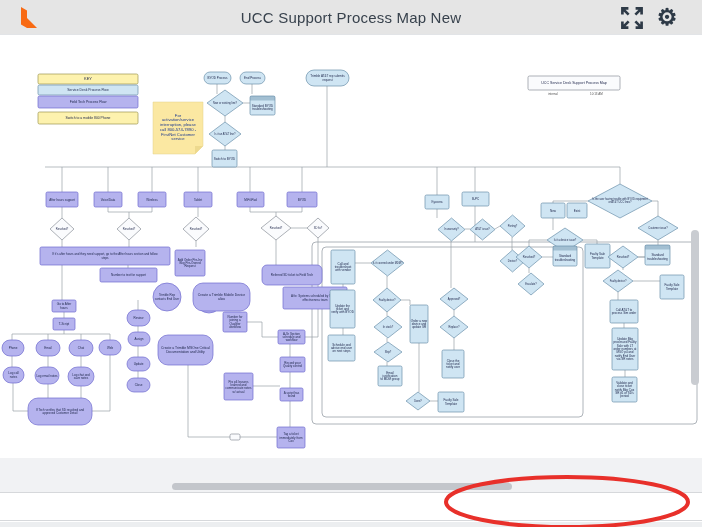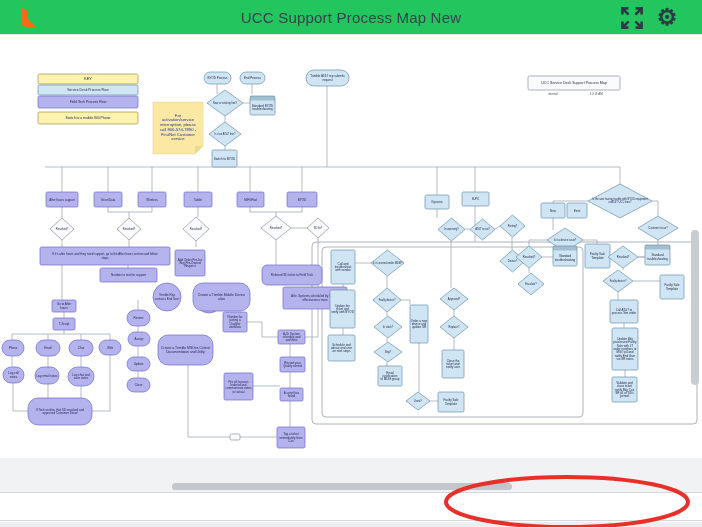--- a/index.html
+++ b/index.html
@@ -1,21 +1,21 @@
 <!DOCTYPE html>
 <html><head>
 <meta charset="utf-8">
 <style>
   * { margin:0; padding:0; box-sizing:border-box; }
   html,body { width:702px; height:527px; overflow:hidden; background:#fff;
     font-family:"Liberation Sans", sans-serif; }
   #app { position:relative; width:702px; height:527px; }
 
   
-  #header { position:absolute; left:0; top:0; width:702px; height:35px; background:#22c55e;
+  #header { position:absolute; left:0; top:0; width:702px; height:35px; background:#e5e5e5;
     border-bottom:1px solid #e2e4e7; display:flex; align-items:center; }
   #logo { position:absolute; left:18px; top:6px; width:22px; height:23px; }
   #doc-title { position:absolute; left:0; right:0; text-align:center; font-size:15px;
     color:#38424d; font-weight:400; letter-spacing:.2px; }
   #expand-btn { position:absolute; left:619px; top:6px; width:26px; height:24px; cursor:pointer; }
   #gear-btn { position:absolute; left:653px; top:2px; width:28px; height:30px; cursor:pointer;
     font-size:23px; color:#2e3a47; line-height:30px; text-align:center; font-weight:bold; }
 
   
   #canvas { position:absolute; left:0; top:36px; width:702px; height:422px; background:#fff; }

